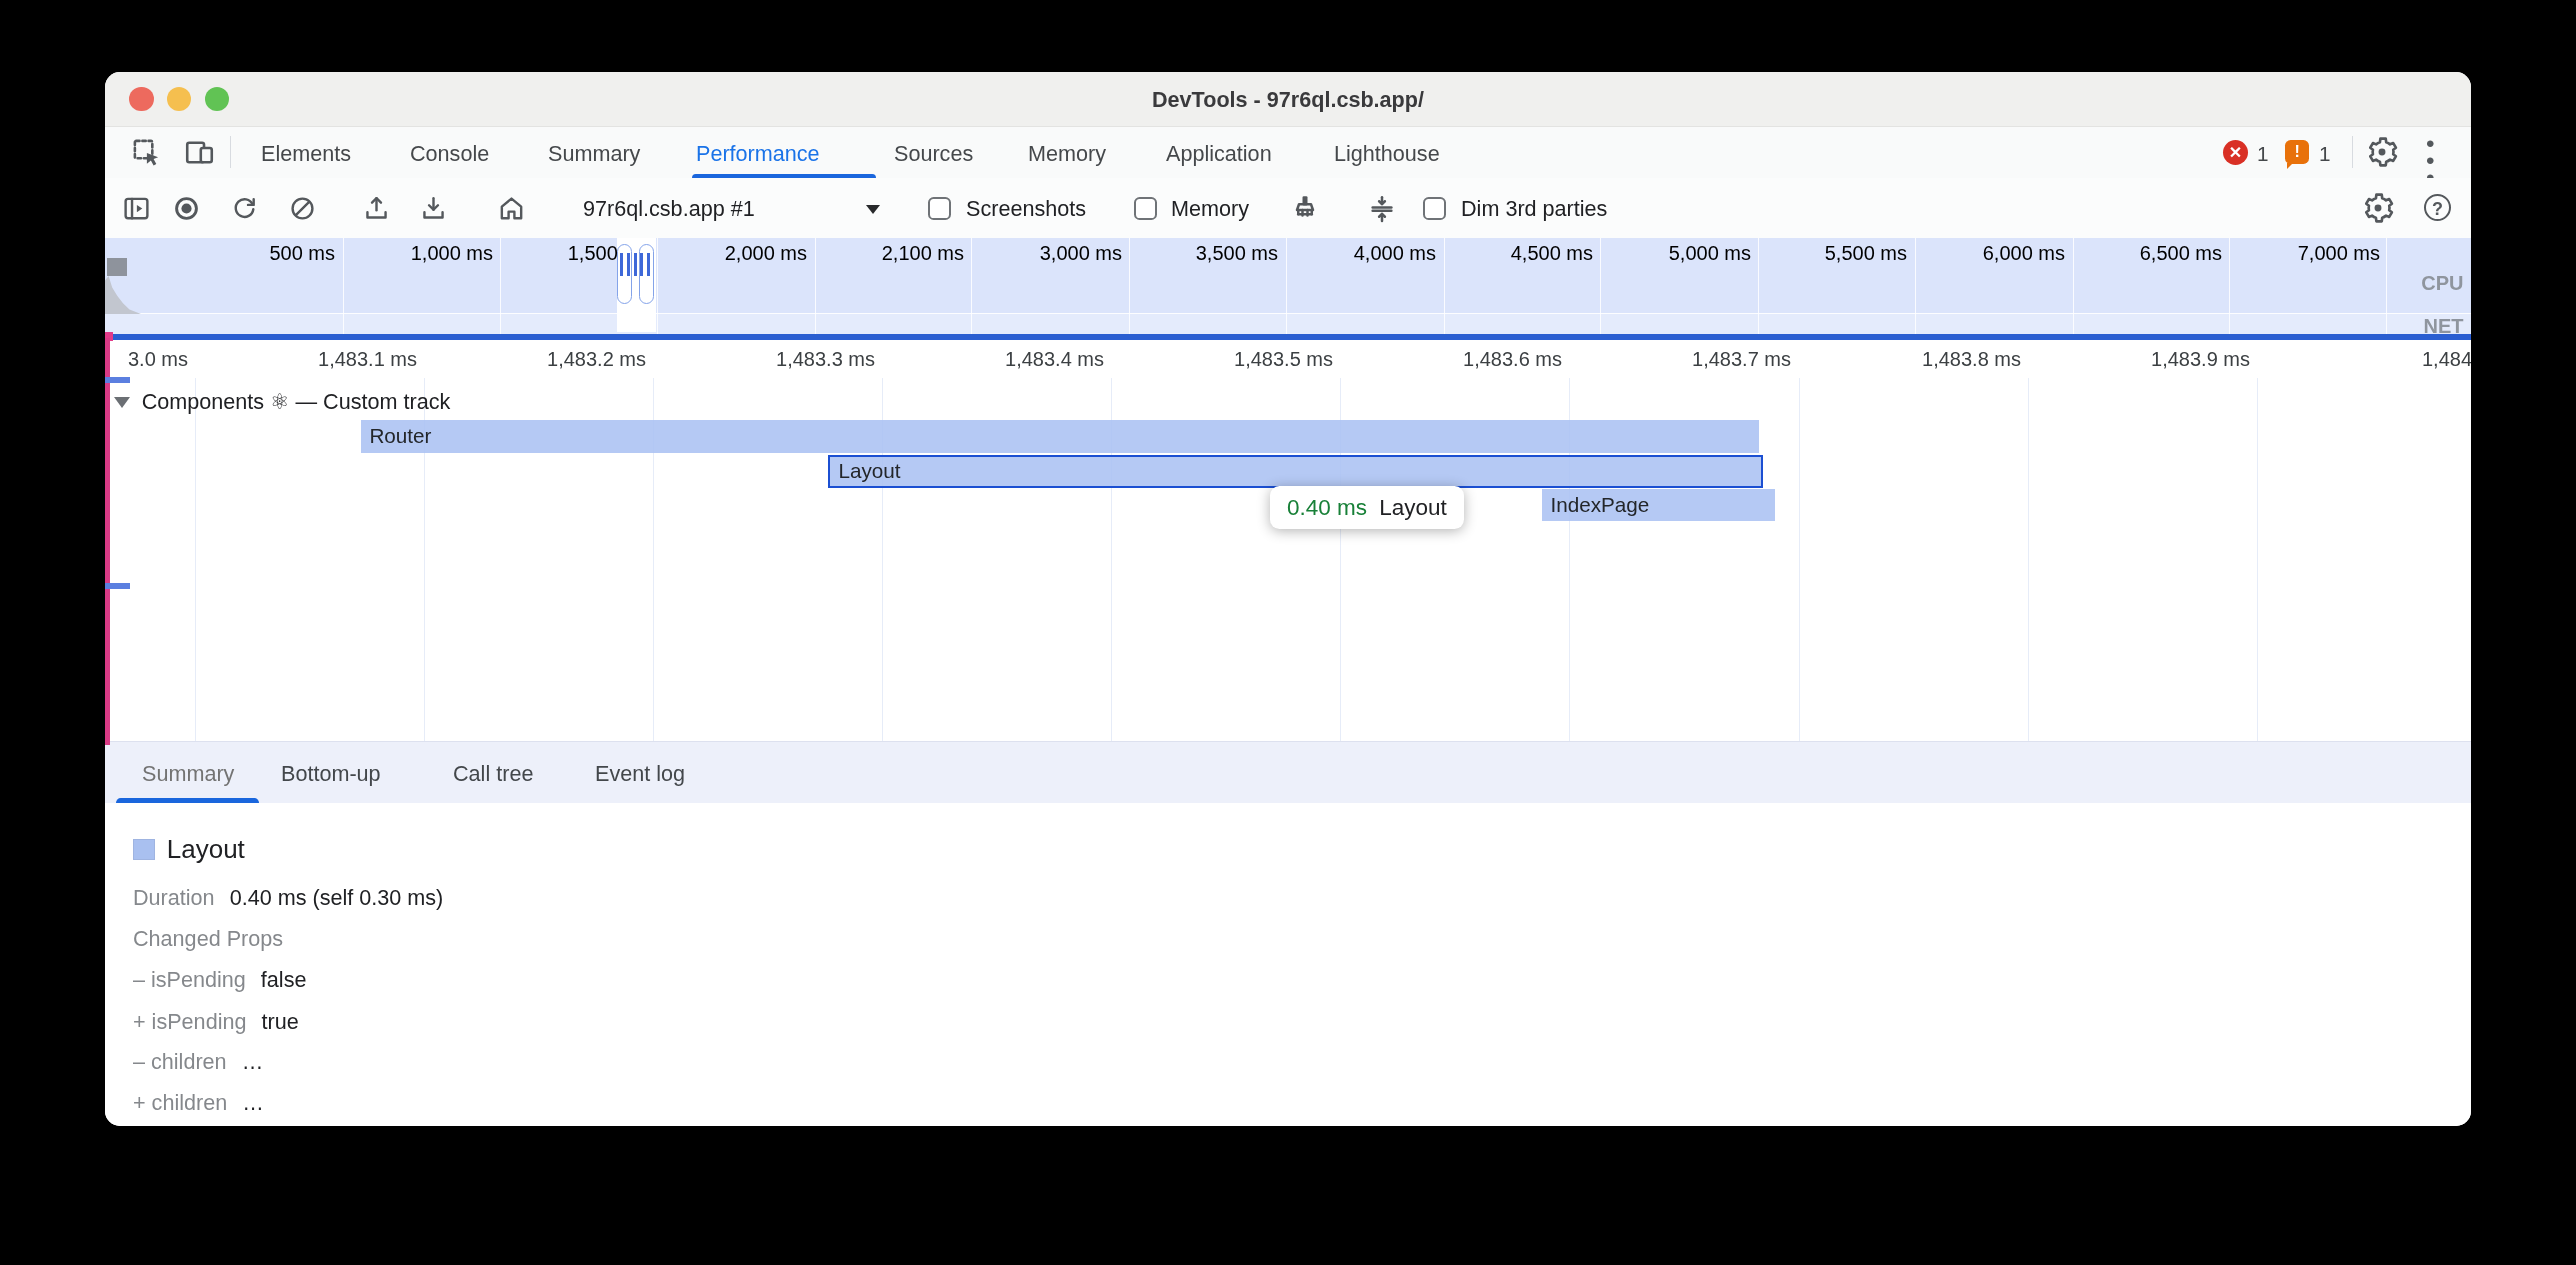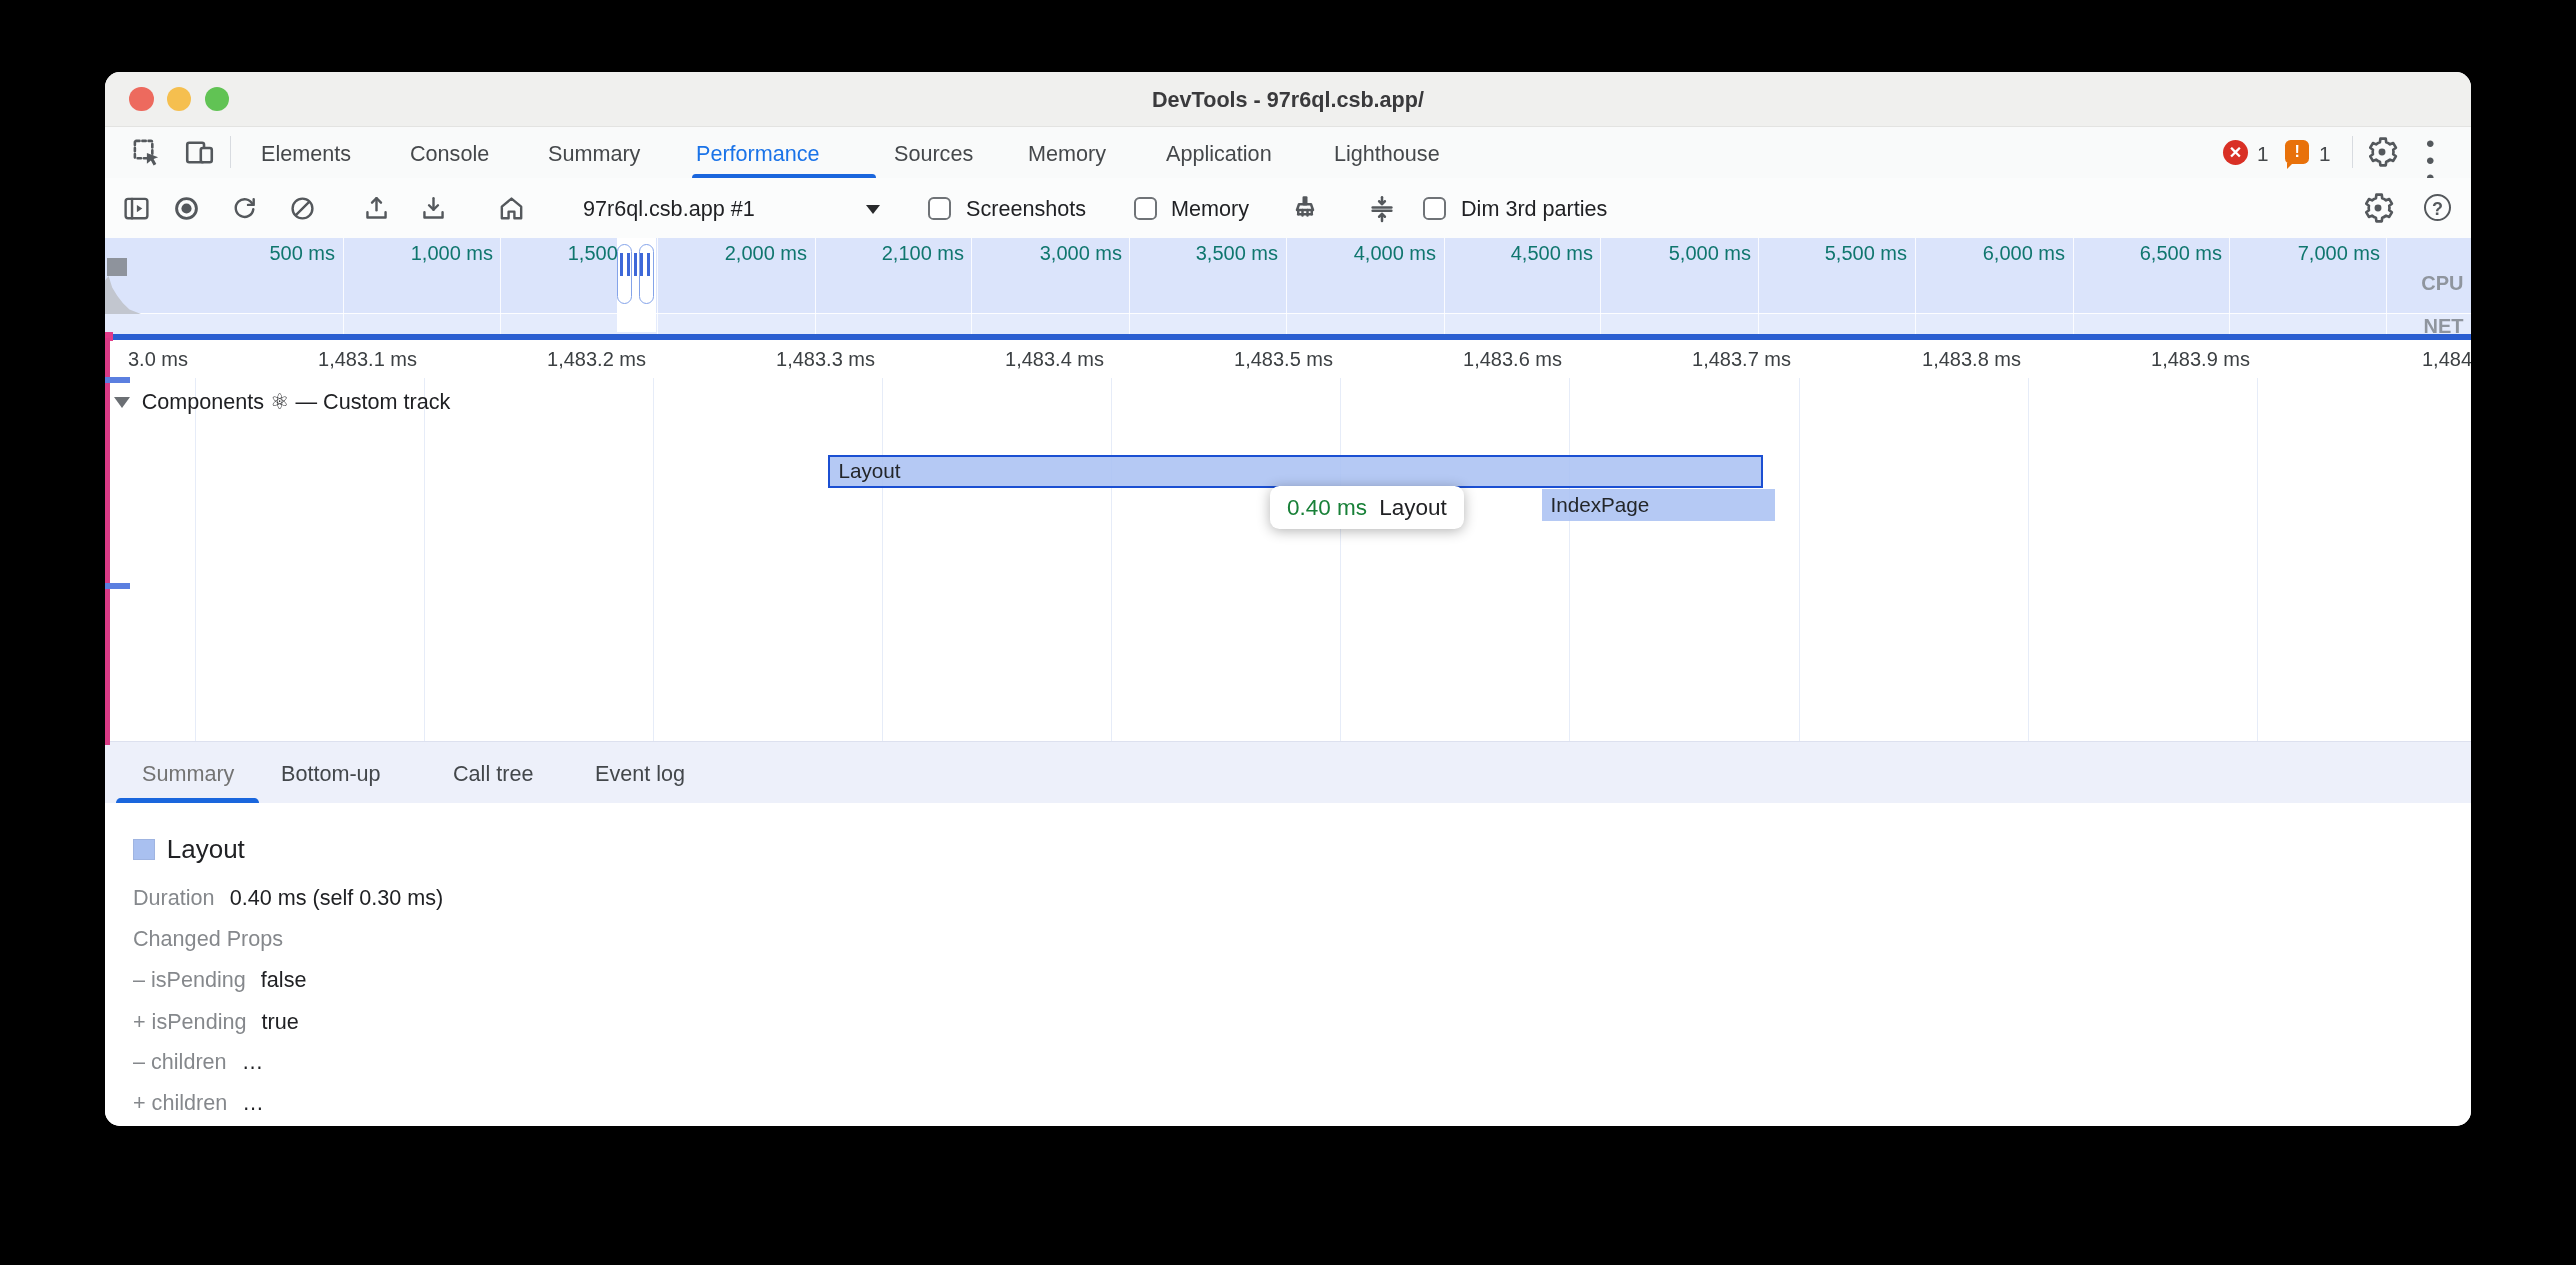--- a/index.html
+++ b/index.html
@@ -33,21 +33,21 @@
   
   .toolbar{position:absolute;left:0;top:106px;width:100%;height:60px;background:#fbfcfc;}
   .tool{position:absolute;top:16px;}
   .tool-text{position:absolute;font-size:21.6px;color:#202124;top:0;height:60px;line-height:62px;}
   .checkbox{position:absolute;top:19px;width:22.5px;height:22.5px;border:2.3px solid #6f7377;border-radius:5.6px;background:#fff;box-sizing:border-box;}
   .caret{position:absolute;top:27px;width:0;height:0;border-left:7.5px solid transparent;border-right:7.5px solid transparent;border-top:9.4px solid #27292b;}
 
   
   .overview{position:absolute;left:0;top:166px;width:100%;height:100px;background:#dbe4fb;overflow:hidden;}
   .ov-grid{position:absolute;top:0;width:0.9px;height:100px;background:rgba(255,255,255,.85);}
-  .ov-label{position:absolute;top:3.8px;width:169px;text-align:right;font-size:20px;color:#0f766e;}
+  .ov-label{position:absolute;top:3.8px;width:169px;text-align:right;font-size:20px;color:#000000;}
   .ov-netline{position:absolute;left:0;top:75px;width:100%;height:0.9px;background:rgba(255,255,255,.9);}
   .ov-netband{position:absolute;left:0;top:76px;width:100%;height:23.5px;background:rgba(255,255,255,.25);}
   .cpu-block{position:absolute;left:1.9px;top:20px;width:20px;height:18px;background:#8e939c;}
   .cpu-mtn{position:absolute;left:0;top:38px;width:36px;height:38px;background:#c2c6cf;
            clip-path:polygon(0 12%,10% 0,20% 30%,34% 52%,50% 72%,68% 88%,100% 100%,0 100%);}
   .ov-side{position:absolute;right:7.5px;font-size:20px;font-weight:bold;color:#8f959e;}
   .sel-strip{position:absolute;top:0;height:94px;background:#fff;}
   .sel-handle{position:absolute;top:5.6px;width:15px;height:60px;border:1.9px solid #84a3e9;border-radius:7.5px;box-sizing:border-box;background:#fff;}
   .sel-tick{position:absolute;top:15px;width:2.8px;height:22.5px;background:#3e68d8;}
   .range-bar{position:absolute;left:0;top:262px;width:100%;height:5.6px;background:#2a5ed1;z-index:5;}
@@ -306,20 +306,21 @@
       <span class="ruler-label" style="left:1756px">1,483.8 ms</span>
       <span class="ruler-label" style="left:1985px">1,483.9 ms</span>
       <span class="ruler-label" style="left:2214px;text-align:left;padding-left:103px;">1,484</span>
     </div>
 
     <div class="flame">
       <div class="track-head">
         <div class="tri-down"></div>
         <span class="track-title">Components ⚛ — Custom track</span>
       </div>
+      <div class="bar" style="left:256px;top:43px;width:1398px;">Router</div>
       <div class="bar selected" style="left:723px;top:78px;width:935px;">Layout</div>
       <div class="bar" style="left:1423px;top:112px;width:233px;height:32px;margin-left:14px;">IndexPage</div>
     </div>
 
     <div class="pink-stripe"></div>
     <div class="blue-dash" style="top:305px;"></div>
     <div class="blue-dash" style="top:511px;"></div>
 
     <div class="tooltip">
       <span class="tt-dur">0.40 ms</span>

